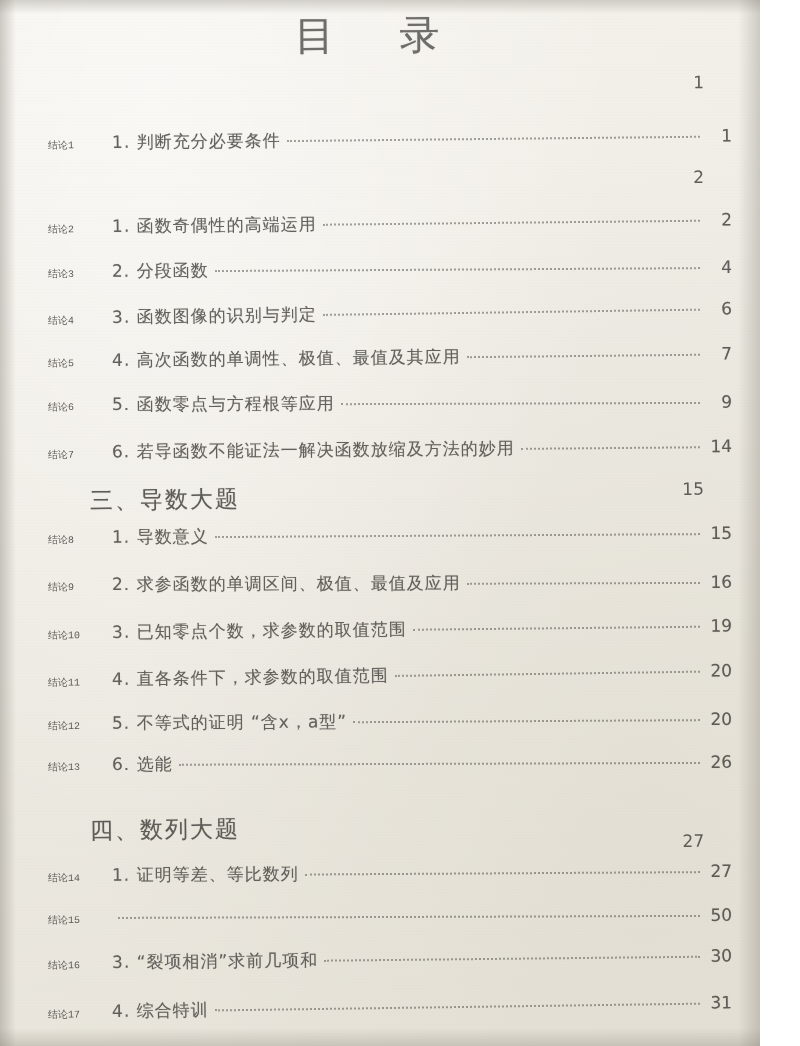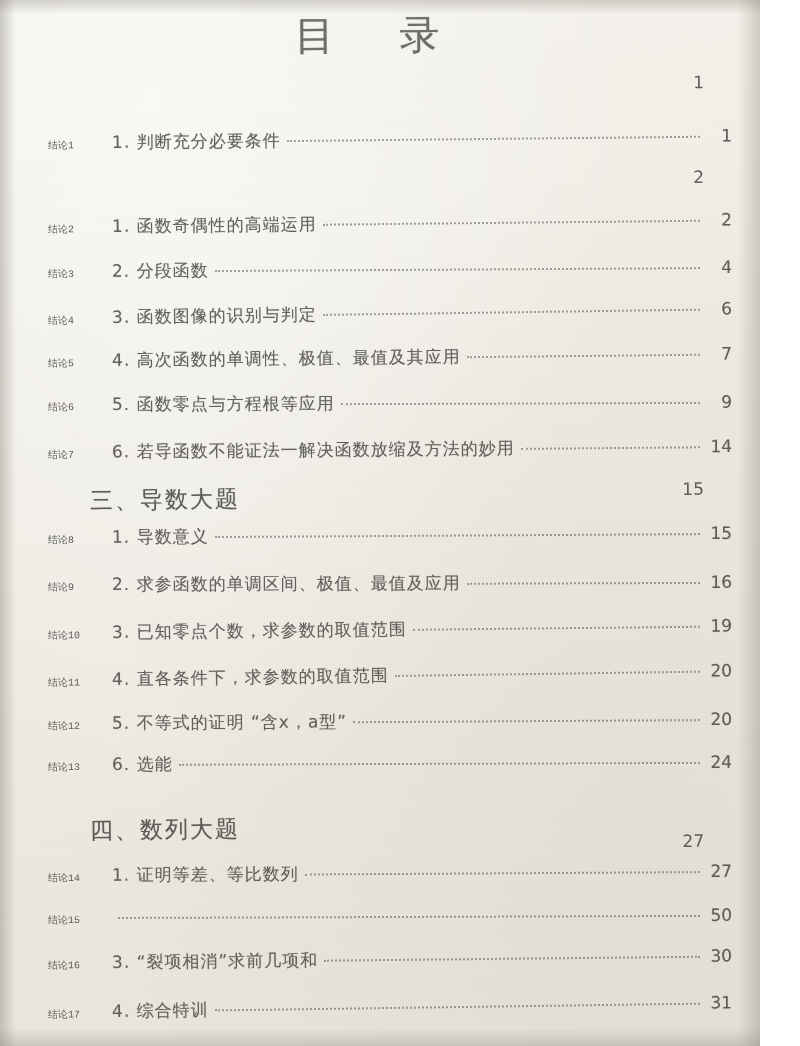--- a/index.html
+++ b/index.html
@@ -268,21 +268,21 @@
     <span class="tag">结论12</span>
     <span class="entry-text">5. 不等式的证明 “含x，a型”</span>
     <span class="dots"></span>
     <span class="page-num">20</span>
   </div>
 
   <div class="row w3" style="top:752px;">
     <span class="tag">结论13</span>
     <span class="entry-text">6. 选能</span>
     <span class="dots"></span>
-    <span class="page-num">24</span>
+    <span class="page-num">26</span>
   </div>
 
   <div class="row section-row w2" style="top:812px;">
     <span class="sec-text">四、数列大题</span>
     <span class="sec-num" style="top:22px;">27</span>
   </div>
 
   <div class="row w1" style="top:862px;">
     <span class="tag">结论14</span>
     <span class="entry-text">1. 证明等差、等比数列</span>

